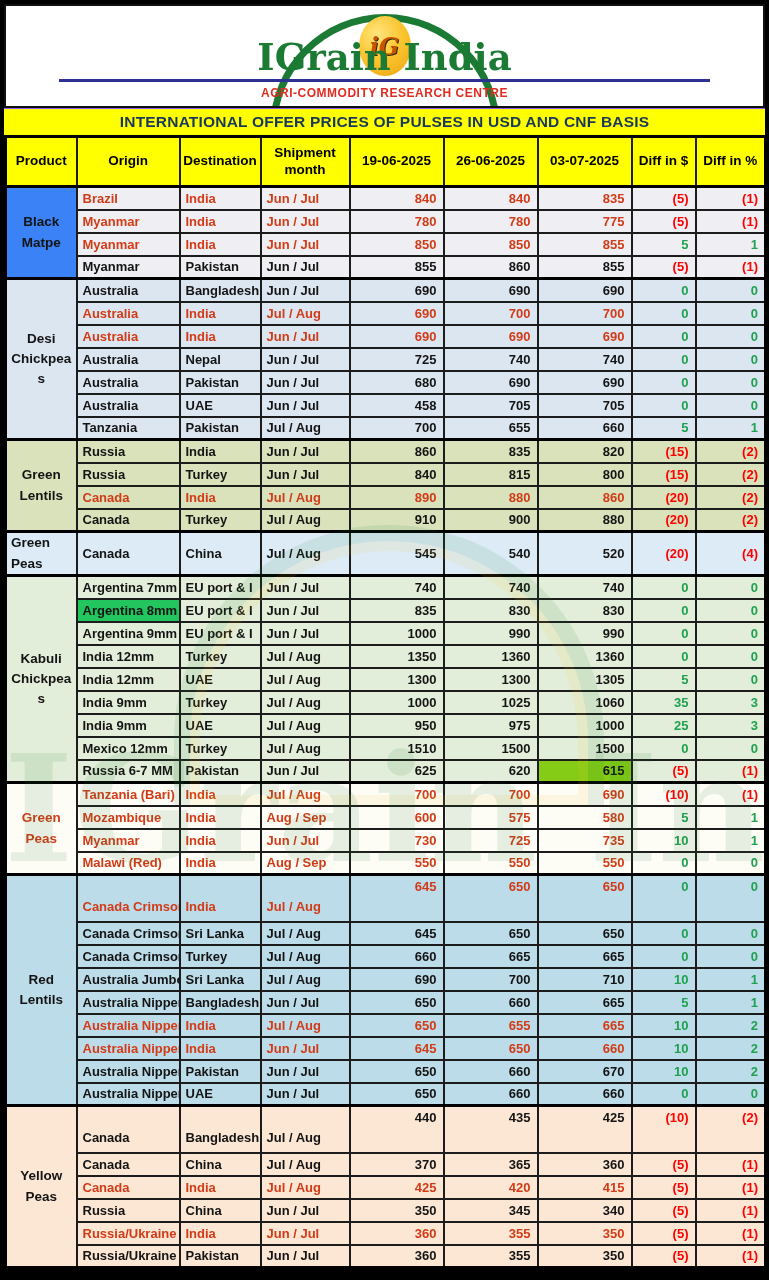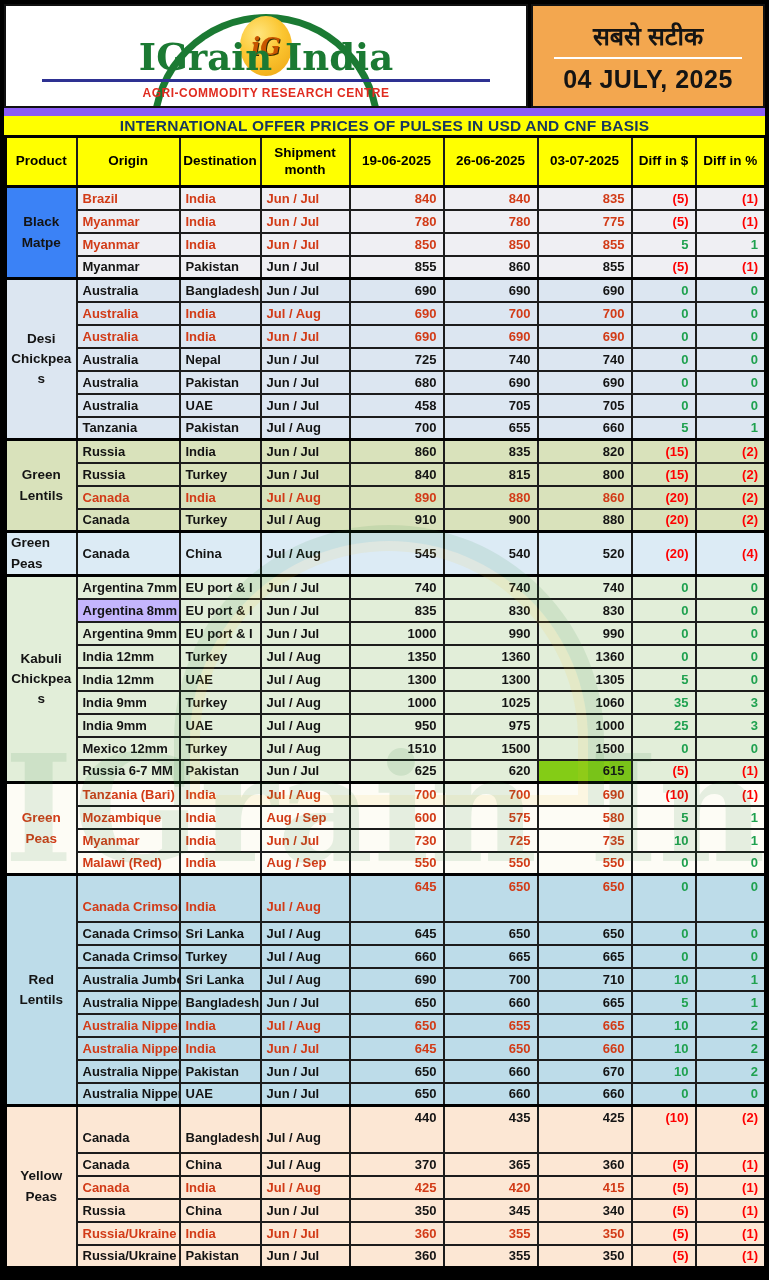--- a/index.html
+++ b/index.html
@@ -39,21 +39,21 @@
     font-family:"DejaVu Serif", serif; font-weight:bold; font-size:37px;
     color:#1b7a33; line-height:1; padding-bottom:3px;
     border-bottom:3px solid #2e3192; width:86%; margin:0 auto;
   }
   .lsub {
     position:absolute; bottom:6px; left:0; right:0; text-align:center;
     font-size:12px; font-weight:bold; color:#e02b20; letter-spacing:0.5px;
   }
   
   .banner {
-    height:27px; background:#ffff00; border-top:8px solid #8b5cf6;
+    height:27px; background:#ffff00; border-top:1px solid #8b5cf6;
     display:flex; align-items:center; justify-content:center;
     font-size:15.5px; font-weight:bold; color:#17375d; letter-spacing:0.2px;
   }
   
   .table-wrap { position:relative; }
   table { border-collapse:collapse; table-layout:fixed; width:761px; border:3px solid #000; }
   th, td { border:2px solid #1c1c1c; overflow:hidden; white-space:nowrap; }
   thead th {
     background:#ffff00; color:#000; font-size:13.5px; font-weight:bold;
     height:50px; text-align:center; white-space:normal; line-height:1.25;
@@ -89,25 +89,20 @@
 <body>
 
 <div class="page">
 
   <div class="header">
     <div class="hbox logo">
       <div class="arch"></div>
       <div class="oval">iG</div>
       <div class="lname">IGrain India</div>
       <div class="lsub">AGRI-COMMODITY RESEARCH CENTRE</div>
-    </div>
-    <div class="hbox datebox">
-      <div class="hline1">सबसे सटीक</div>
-      <div class="hsep"></div>
-      <div class="date">04 JULY, 2025</div>
     </div>
   </div>
 
   <div class="banner">INTERNATIONAL OFFER PRICES OF PULSES IN USD AND CNF BASIS</div>
 
   <div class="table-wrap">
     <table>
       <colgroup>
         <col style="width:71px">
           <col style="width:103px">
@@ -302,21 +297,21 @@
             <td class="text" style="background: rgb(226, 238, 217);">Argentina 7mm</td>
             <td class="text" style="background: rgb(226, 238, 217);">EU port &amp; I</td>
             <td class="text" style="background: rgb(226, 238, 217);">Jun / Jul</td>
             <td class="num" style="background: rgb(226, 238, 217);">740</td>
             <td class="num" style="background: rgb(226, 238, 217);">740</td>
             <td class="num" style="background: rgb(226, 238, 217);">740</td>
             <td class="num pos" style="background: rgb(226, 238, 217);">0</td>
             <td class="num pos" style="background: rgb(226, 238, 217);">0</td>
           </tr>
           <tr style="height: 23px;">
-            <td class="text" style="background: #c4b5fd;">Argentina 8mm</td>
+            <td class="text" style="background: #22c55e;">Argentina 8mm</td>
             <td class="text" style="background: rgb(226, 238, 217);">EU port &amp; I</td>
             <td class="text" style="background: rgb(226, 238, 217);">Jun / Jul</td>
             <td class="num" style="background: rgb(226, 238, 217);">835</td>
             <td class="num" style="background: rgb(226, 238, 217);">830</td>
             <td class="num" style="background: rgb(226, 238, 217);">830</td>
             <td class="num pos" style="background: rgb(226, 238, 217);">0</td>
             <td class="num pos" style="background: rgb(226, 238, 217);">0</td>
           </tr>
           <tr style="height: 23px;">
             <td class="text" style="background: rgb(226, 238, 217);">Argentina 9mm</td>

